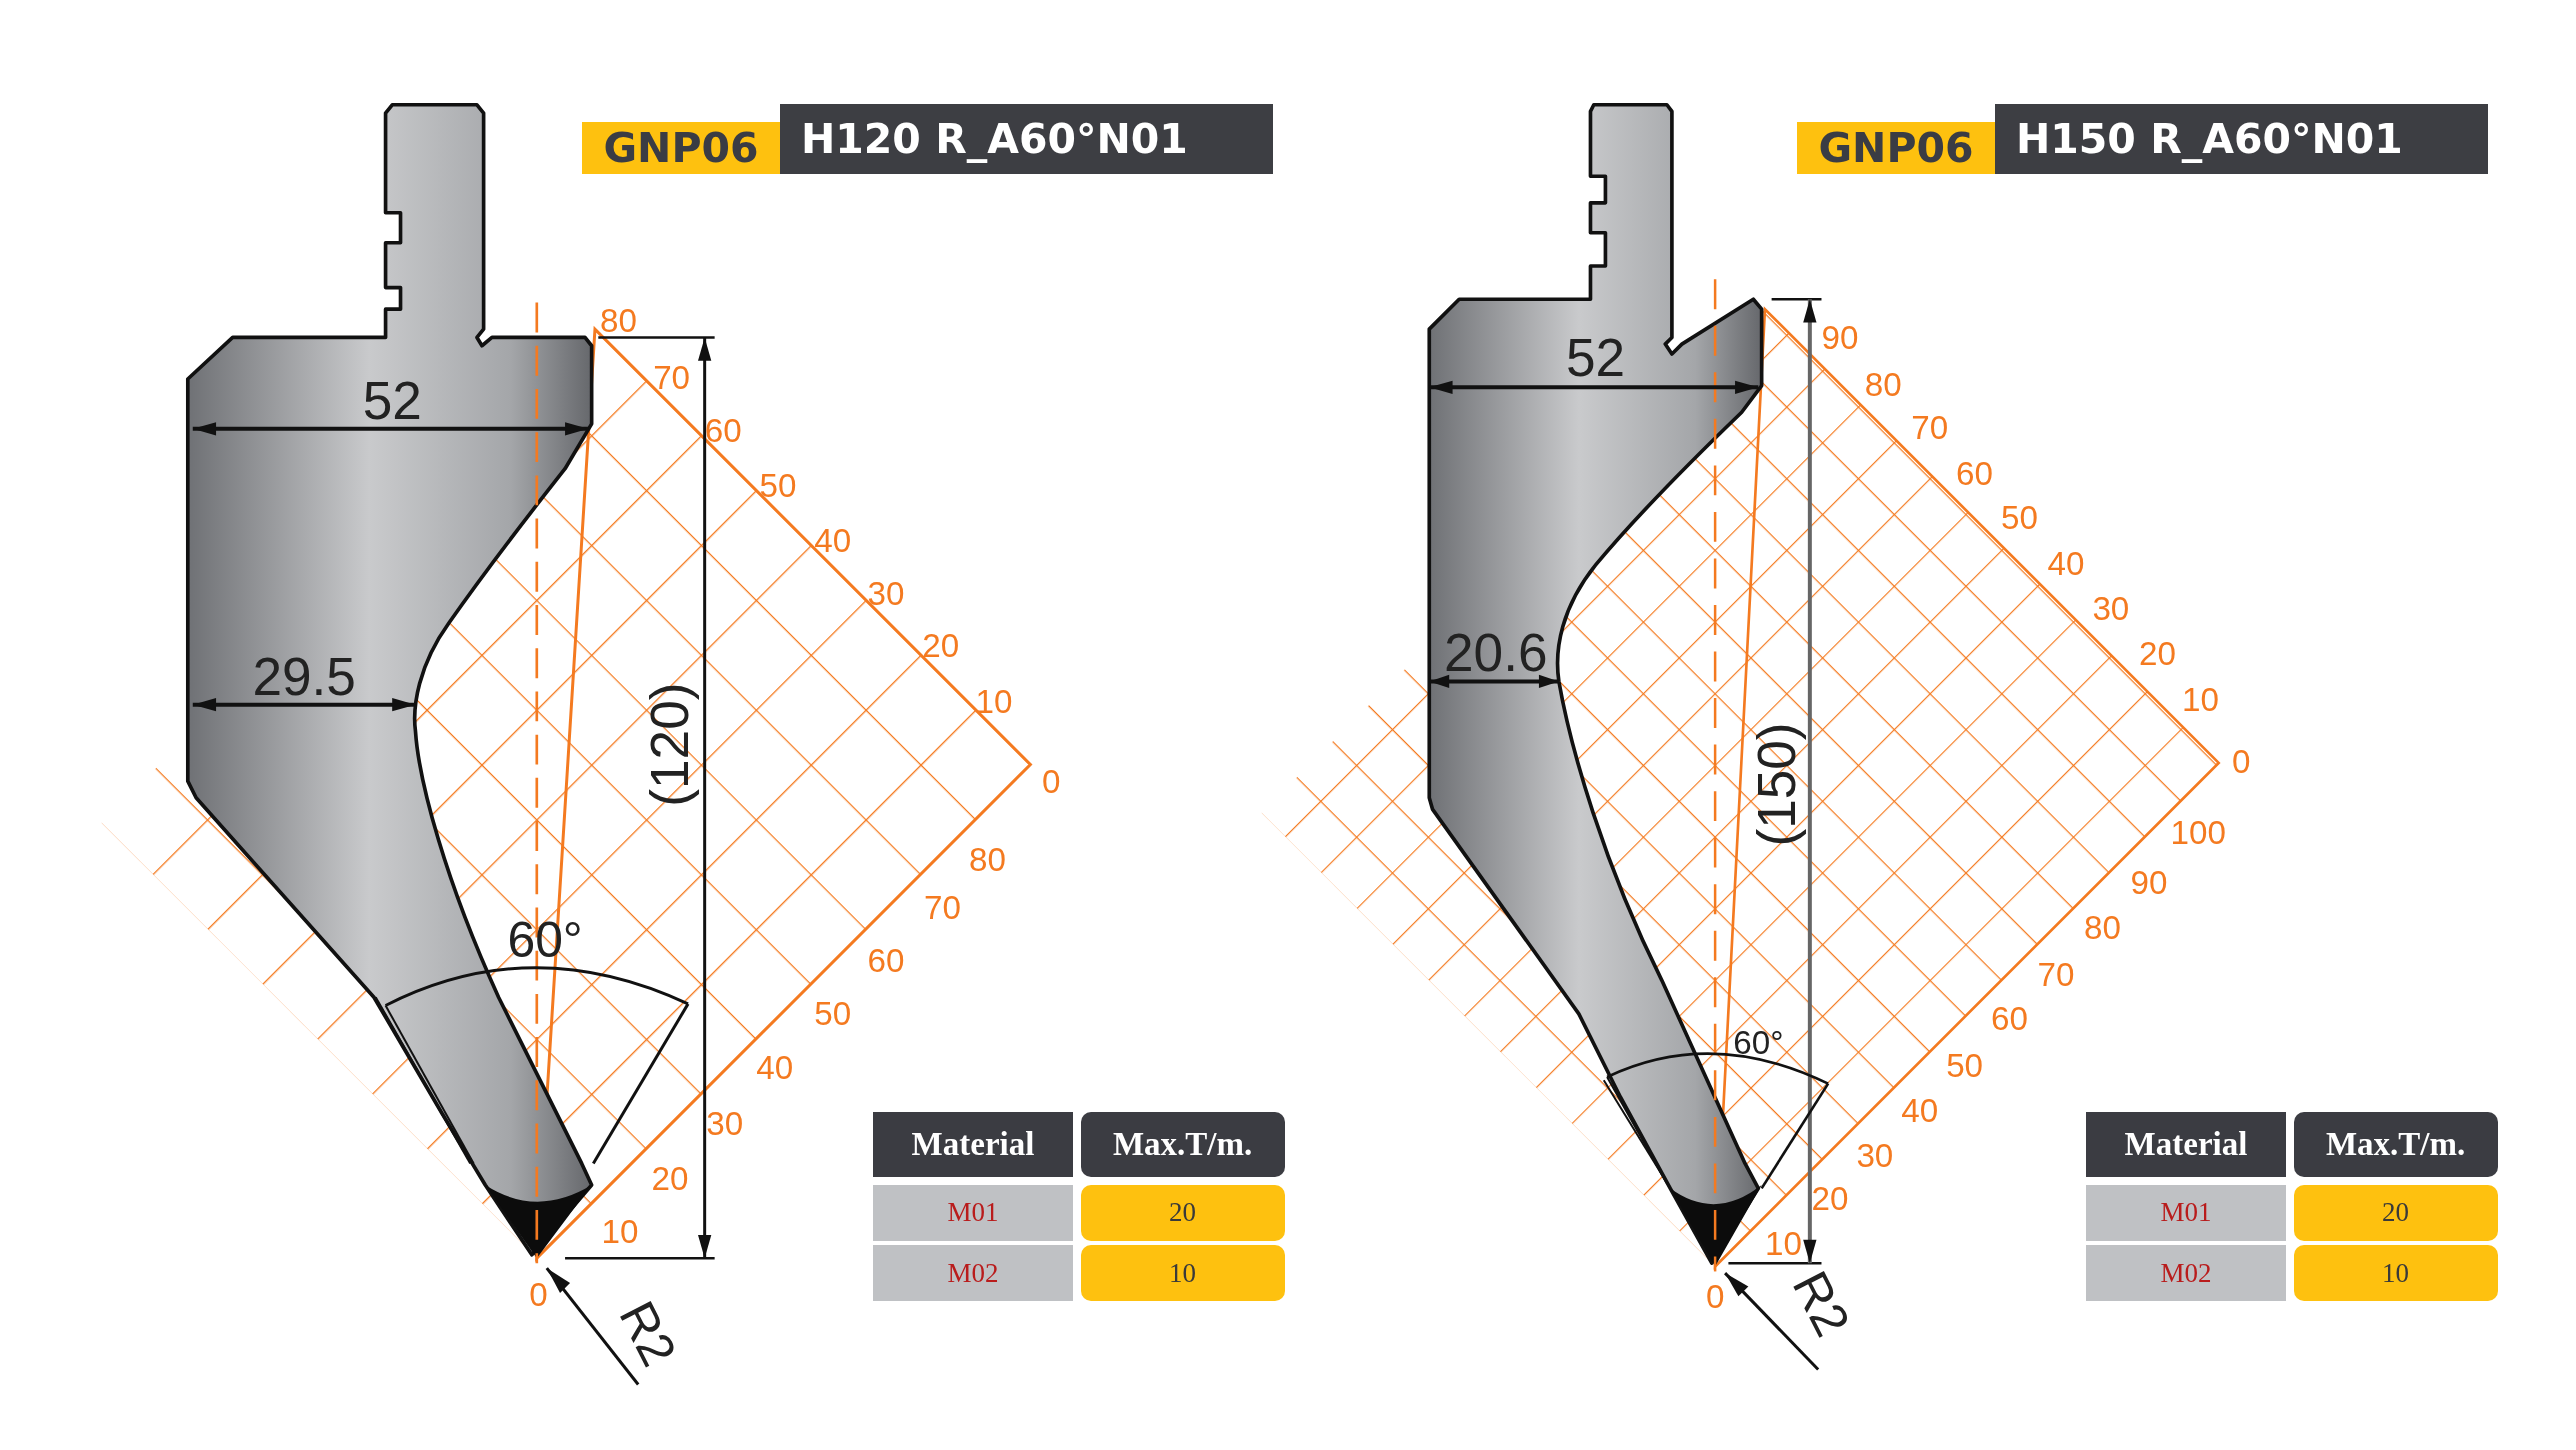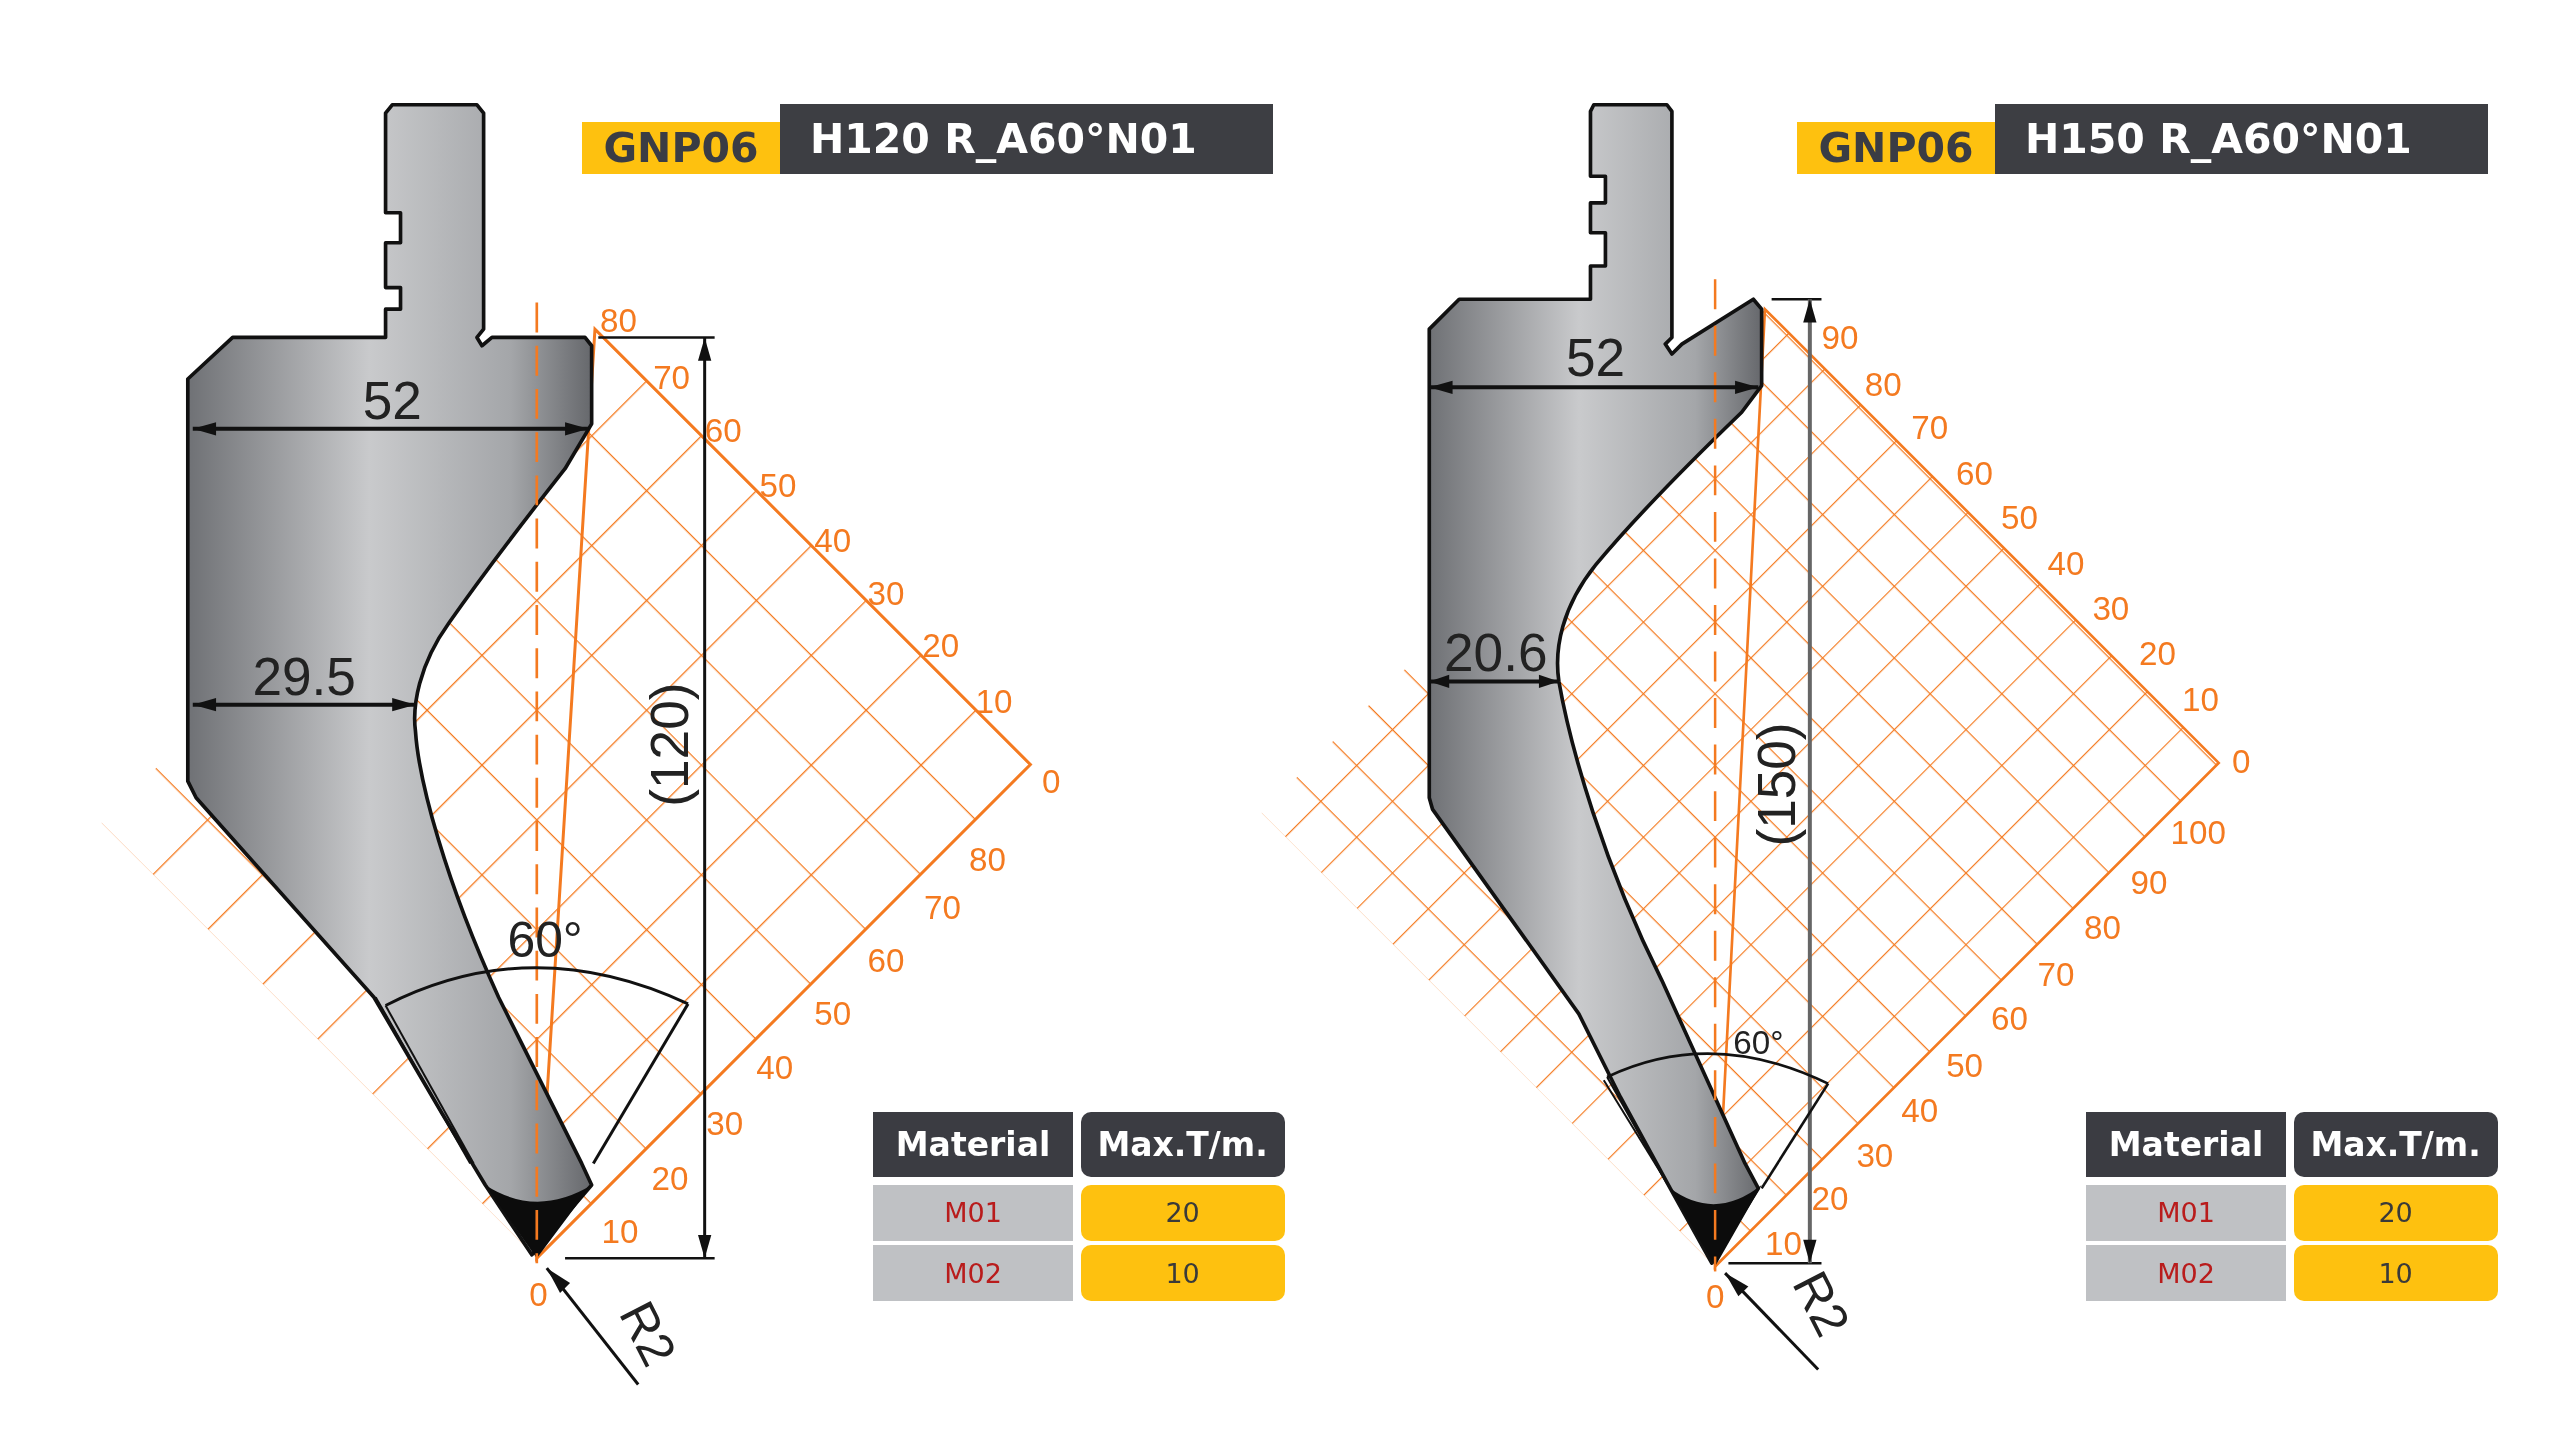--- a/index.html
+++ b/index.html
@@ -1,22 +1,22 @@
 <!DOCTYPE html>
 <html style="font-size:12px"><head>
 <meta charset="utf-8">
 <style>
   html, body { margin:0; padding:0; background:#ffffff; }
   body { width:2576px; height:1451px; overflow:hidden; position:relative; font-family:"Liberation Sans", sans-serif; }
   #stage { position:absolute; left:0; top:0; width:2576px; height:1451px; }
   .banner { position:absolute; height:70px; display:flex; font-family:"DejaVu Sans", sans-serif; font-weight:bold; font-size:41px; letter-spacing:0px; }
   .banner .code { background:#fec10f; color:#3a3c44; display:flex; align-items:center; justify-content:center;margin-top:18px; }
-  .banner .model { background:#3d3e43; color:#ffffff; display:flex; align-items:center; padding-left:30px; }
+  .banner .model { background:#3d3e43; color:#ffffff; display:flex; align-items:center; padding-left:21px; }
   .mtable { position:absolute; width:412px; font-family:"DejaVu Sans", sans-serif; }
-  .mtable .row { display:flex; height:56px; margin-bottom:4.5px; }
+  .mtable .row { display:flex; height:56px; margin-bottom:4.5px;font-family:Liberation Serif, serif; }
   .mtable .row.head { height:65px; margin-bottom:7.6px; }
   .mtable .cell { display:flex; align-items:center; justify-content:center; }
   .mtable .c1 { width:200px; margin-right:7.6px; }
   .mtable .c2 { width:204px;border-radius:10px; }
   .mtable .head .cell { background:#3b3c42; color:#ffffff; font-weight:bold; font-size:33px; }
   .mtable .body .c1 { background:#bfc1c4; color:#b91c1c; font-size:27px; }
   .mtable .body .c2 { background:#fec10f; color:#3a3a3a; font-size:27px; }
   svg text { font-family:"Liberation Sans", sans-serif; }
 </style>
 </head>

